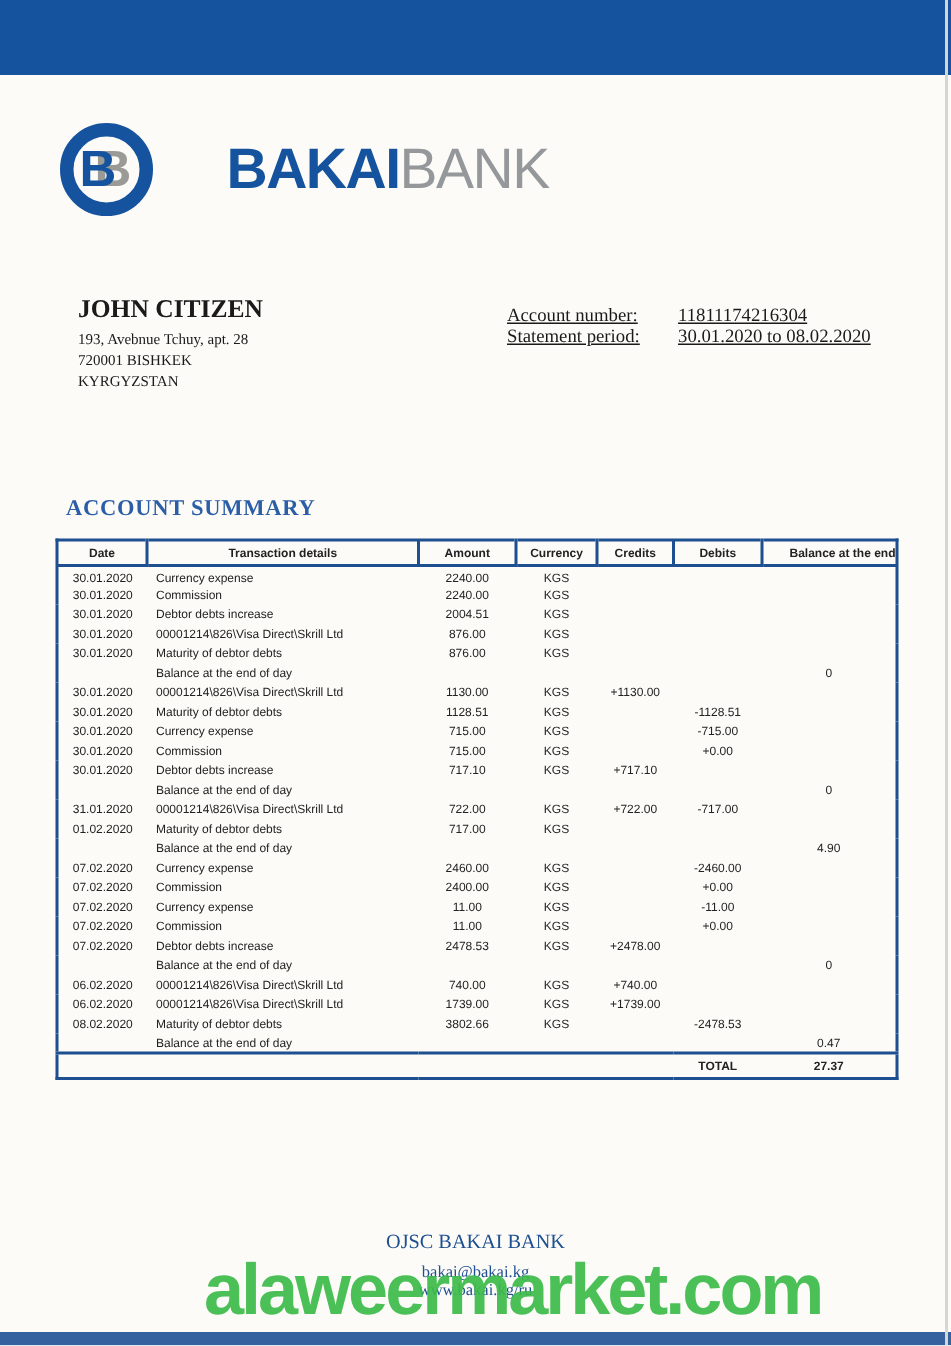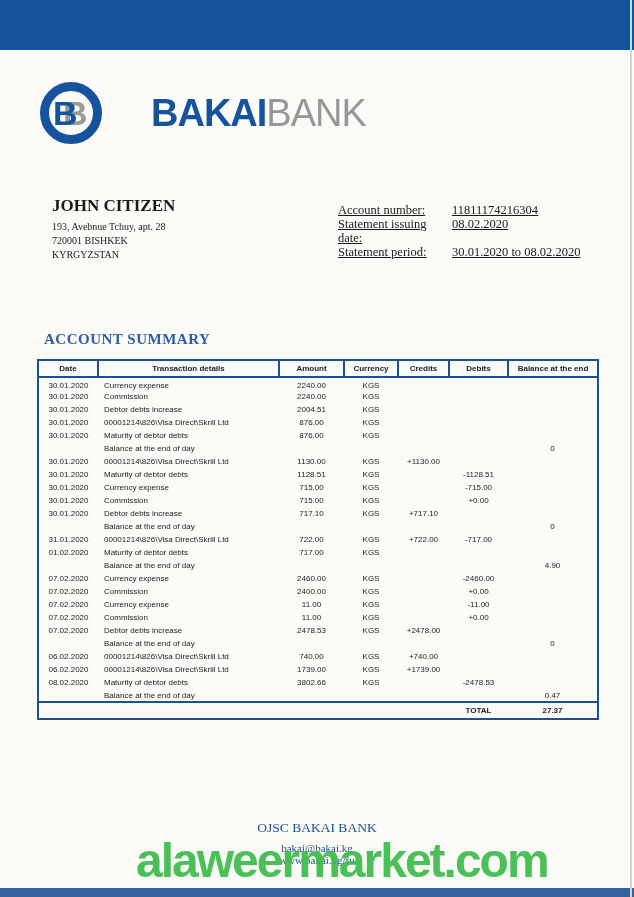--- a/index.html
+++ b/index.html
@@ -49,21 +49,21 @@
   .tbl-wrap { position:absolute; left:37px; top:359px; width:468px; }
   table { width:560px; border-collapse:collapse; table-layout:fixed;
           font-family:"Liberation Sans", sans-serif; font-size:8px; color:#222; }
   table { border:2px solid #1d4f91; }
   col.c1{width:60px} col.c2{width:181px} col.c3{width:65px} col.c4{width:54px}
   col.c5{width:51px} col.c6{width:59px} col.c7{width:90px}
   thead th {
     height:17px; font-weight:bold; text-align:center; vertical-align:middle;
     border-right:2px solid #1d4f91; border-bottom:2px solid #1d4f91; background:#fcfbf7;
   }
-  thead th:last-child { border-right:none; }
+  thead th:last-child { border-right:none;text-align:right; }
   tbody td { height:13px; vertical-align:middle; text-align:center; white-space:nowrap; overflow:hidden; }
   tbody td.l { text-align:left; padding-left:6px; }
   tbody tr:first-child td { padding-top:3px; }
   tfoot td {
     height:17px; border-top:2px solid #1d4f91; font-weight:bold; text-align:center; vertical-align:middle;
   }
 
   
   .footer { position:absolute; left:0; top:820px; width:634px; text-align:center; color:#1d4f91; }
   .footer-bank { font-weight:normal; font-size:13.5px; margin-bottom:7px; }
@@ -95,24 +95,20 @@
     <div class="customer-name">JOHN CITIZEN</div>
     <div class="customer-line">193, Avebnue Tchuy, apt. 28</div>
     <div class="customer-line">720001 BISHKEK</div>
     <div class="customer-line">KYRGYZSTAN</div>
   </div>
 
   <div class="account-info">
     <div class="ai-row">
       <span class="ai-label">Account number:</span>
       <span class="ai-value">11811174216304</span>
-    </div>
-    <div class="ai-row">
-      <span class="ai-label">Statement issuing date:</span>
-      <span class="ai-value">08.02.2020</span>
     </div>
     <div class="ai-row">
       <span class="ai-label">Statement period:</span>
       <span class="ai-value">30.01.2020 to 08.02.2020</span>
     </div>
   </div>
 
   <div class="summary-title">ACCOUNT SUMMARY</div>
 
   <div class="tbl-wrap">

